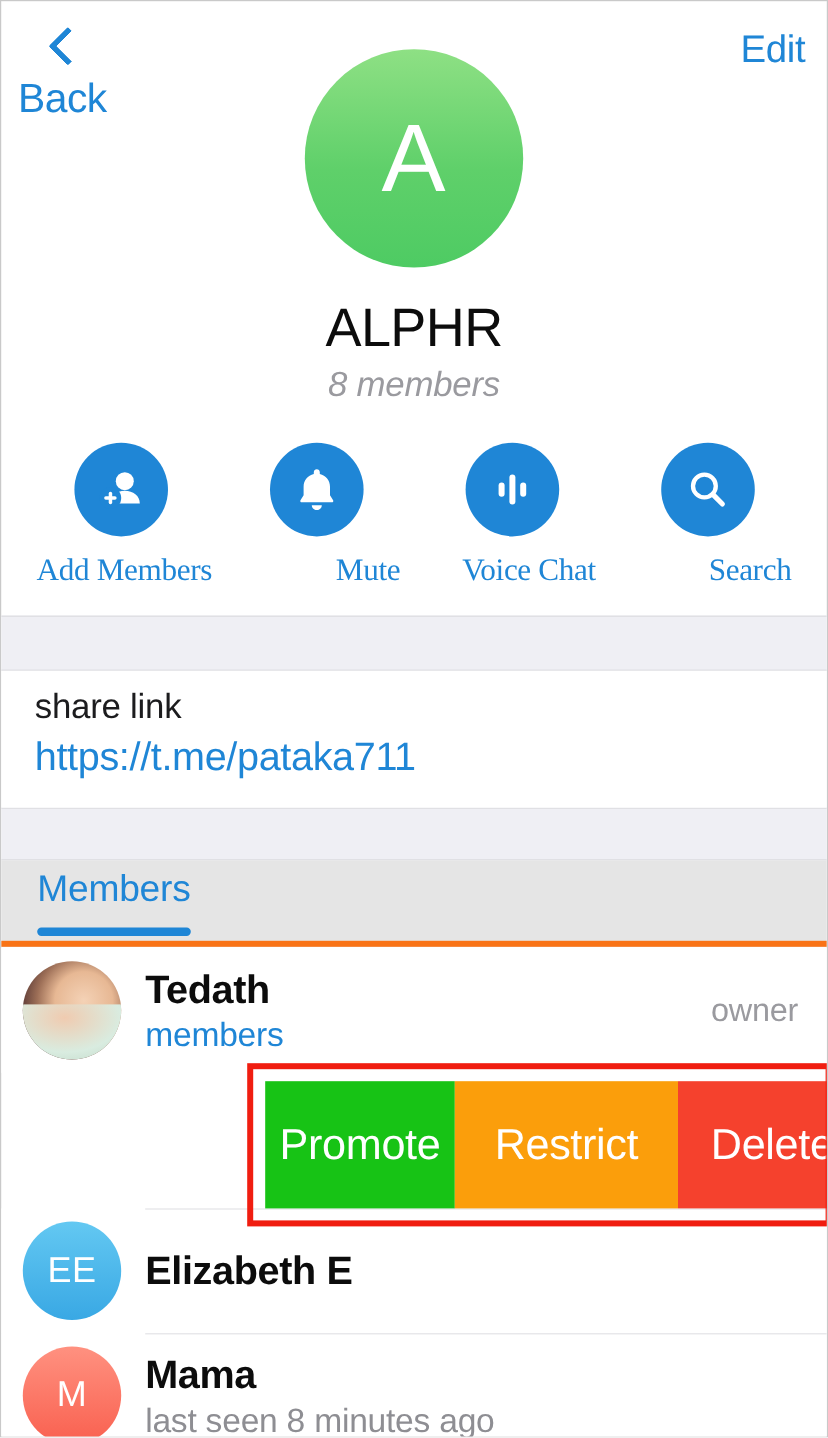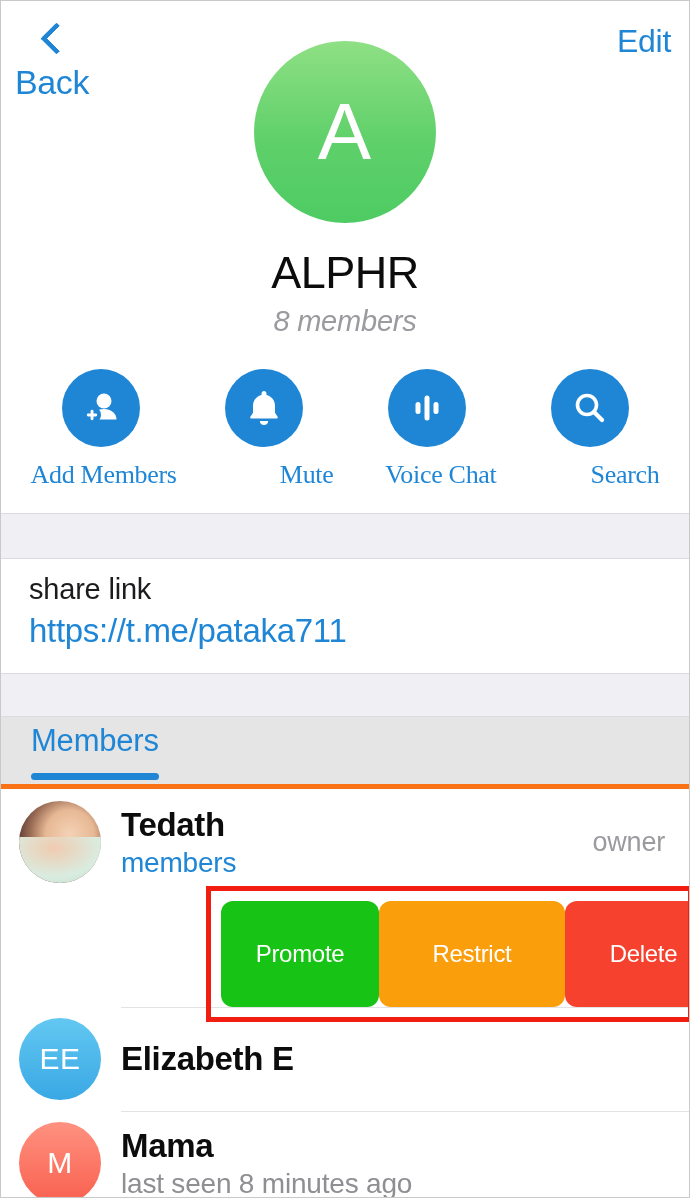--- a/index.html
+++ b/index.html
@@ -290,24 +290,23 @@
     height: 106px;
     display: flex;
     z-index: 5;
   }
   .swipe-btn {
     flex: 0 0 auto;
     display: flex;
     align-items: center;
     justify-content: center;
     color: #ffffff;
-    font-size: 24px;
+    font-size: 36px;
     letter-spacing: -0.3px;
     cursor: pointer;
-    border-radius: 12px;
   }
   .swipe-promote  { width: 158px; background: #17c315; }
   .swipe-restrict { width: 186px; background: #fb9e0b; }
   .swipe-delete   { width: 157px; background: #f5412d; }
 
   
   .annot-box {
     position: absolute;
     left: 205px;
     top: 885px;

